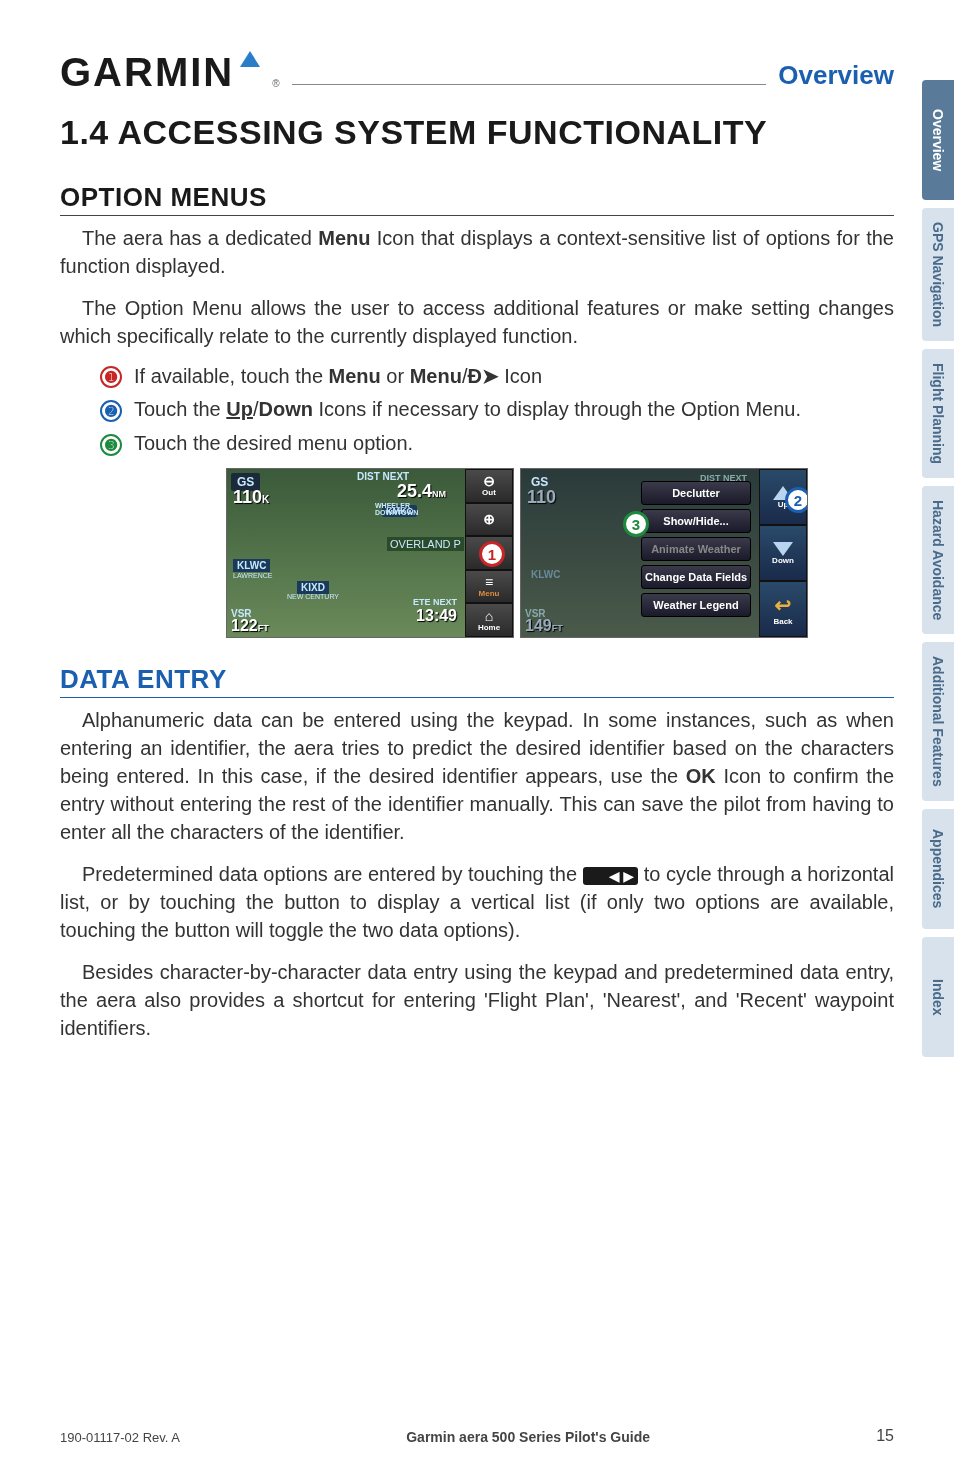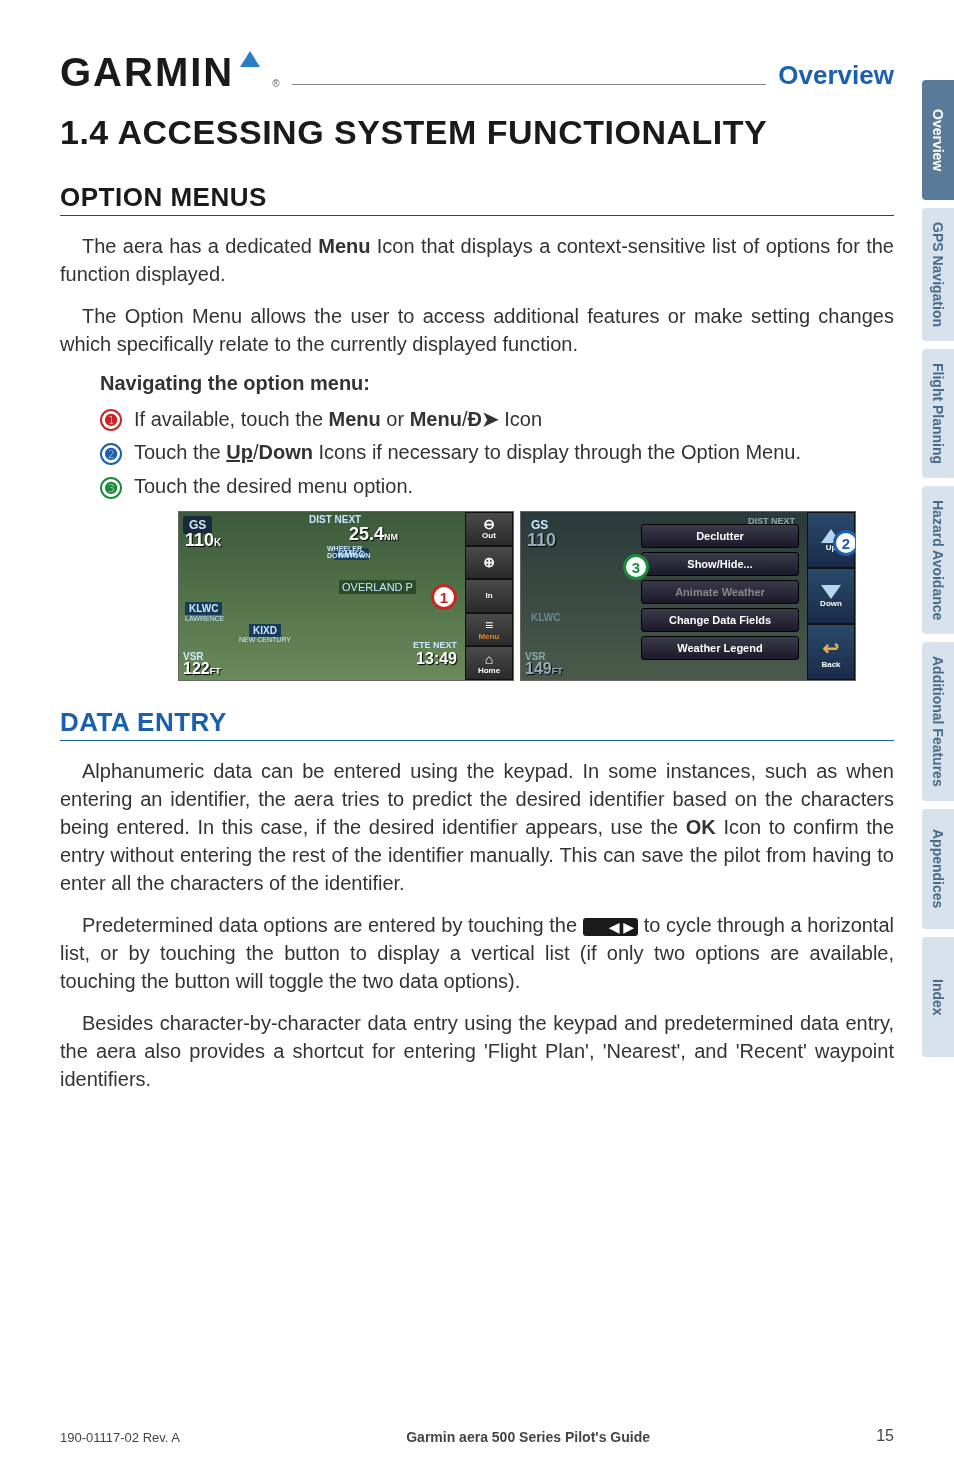--- a/index.html
+++ b/index.html
@@ -64,21 +64,21 @@
     color: #1a1a1a;
     margin: 18px 0 30px 0;
     letter-spacing: 0.5px;
   }
   h2.subsection {
     font-size: 26px;
     font-weight: 800;
     color: #1a1a1a;
     border-bottom: 1px solid #444;
     padding-bottom: 2px;
-    margin-bottom: 16px;
+    margin-bottom: 8px;
     letter-spacing: 0.5px;
   }
   h2.subsection.blue {
     color: #1b5fb0;
     border-bottom-color: #1b5fb0;
   }
   p.body {
     font-size: 20px;
     line-height: 1.4;
     color: #333;
@@ -122,21 +122,21 @@
   .step-text u { text-decoration: underline; }
 
   .screenshots-row {
     display: flex;
     justify-content: center;
     gap: 6px;
     margin: 12px 0 26px 80px;
     position: relative;
   }
   .shot {
-    width: 336px;
+    width: 288px;
     height: 170px;
     background: linear-gradient(#3a5a3a, #6a8a5a);
     border: 1px solid #666;
     position: relative;
     overflow: hidden;
     font-family: Arial, sans-serif;
     color: #fff;
     font-size: 11px;
   }
   .shot .topbar-l {
@@ -348,21 +348,20 @@
   <h1 class="section-title">1.4  ACCESSING SYSTEM FUNCTIONALITY</h1>
 
   <h2 class="subsection">OPTION MENUS</h2>
 
   <p class="body">
     <span>The aera has a dedicated </span><b>Menu</b><span> Icon that displays a context-sensitive list of options for the function displayed.</span>
   </p>
 
   <p class="body">The Option Menu allows the user to access additional features or make setting changes which specifically relate to the currently displayed function.</p>
 
-  <div class="nav-heading">Navigating the option menu:</div>
 
   <div class="steps">
     <div class="step-row">
       <div class="num-circle nc-red">➊</div>
       <div class="step-text">
         <span>If available, touch the </span><b>Menu</b><span> or </span><b>Menu</b>/<span class="direct-icon">Ð➤</span><span> Icon</span>
       </div>
     </div>
     <div class="step-row">
       <div class="num-circle nc-blue">➋</div>

